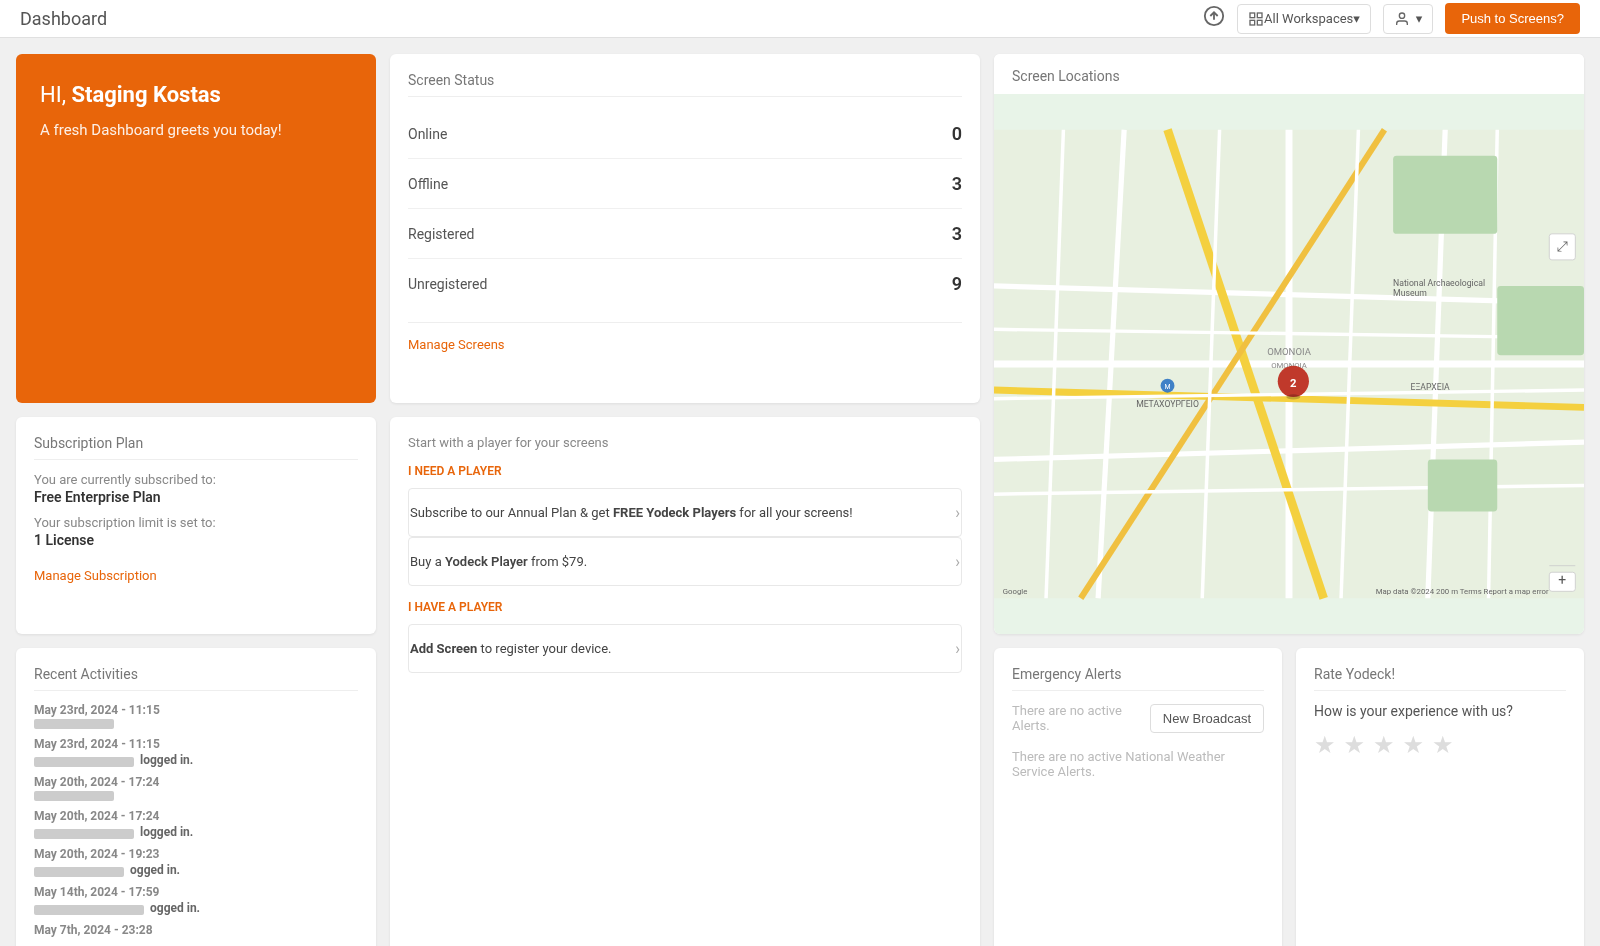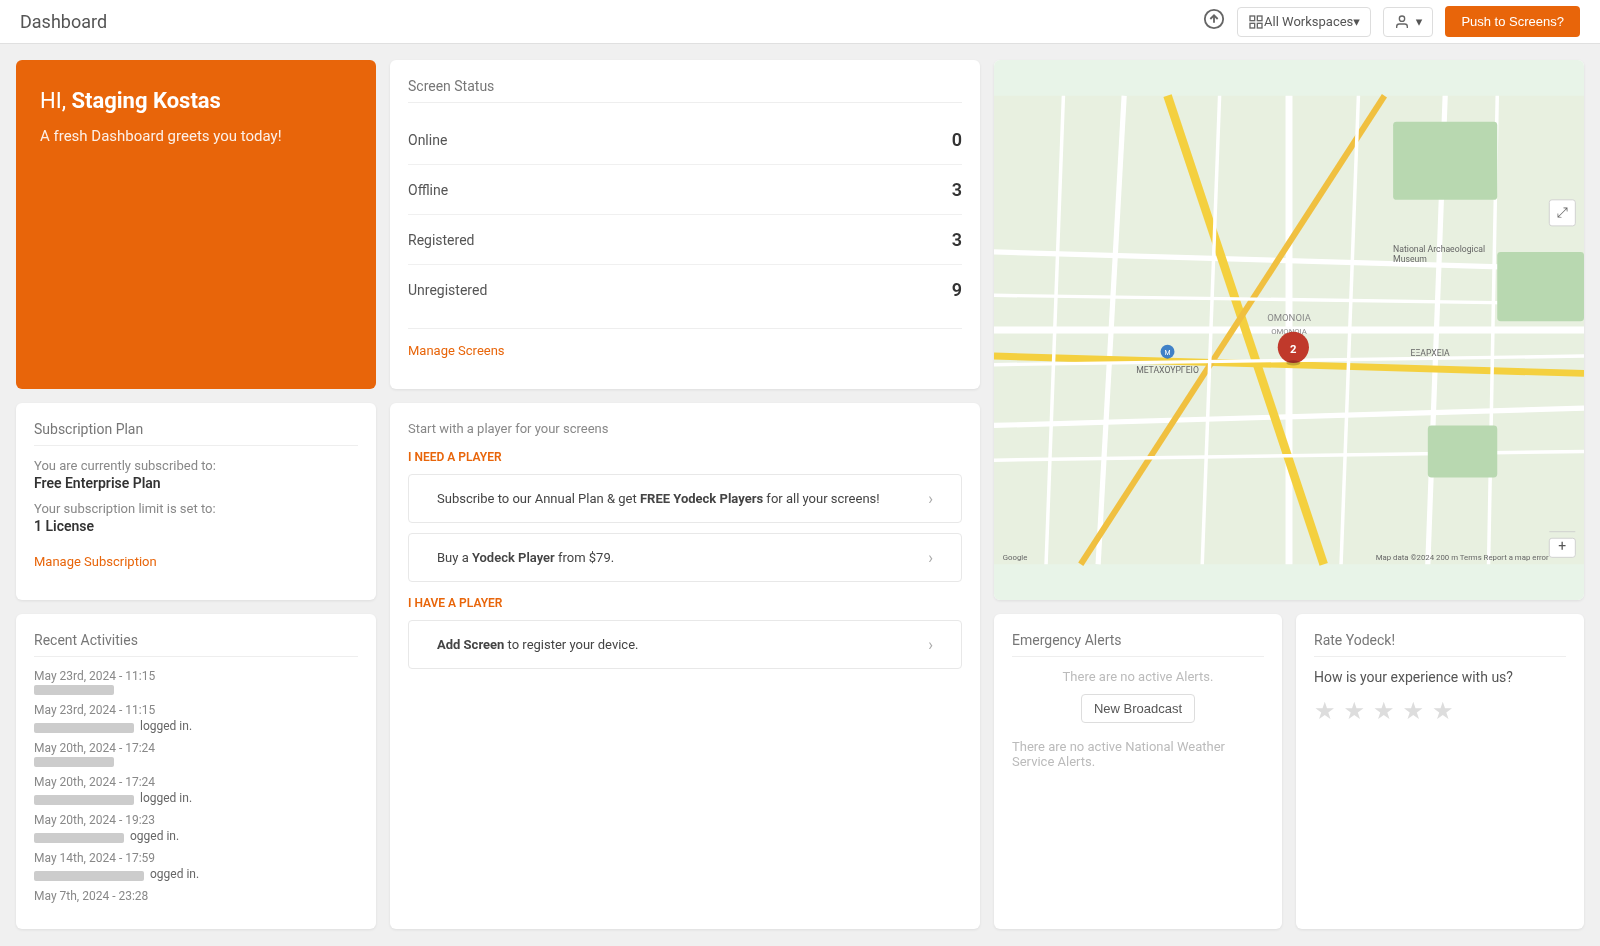--- a/index.html
+++ b/index.html
@@ -1,21 +1,21 @@
 <!DOCTYPE html>
 <html><head>
   <meta charset="utf-8">
   <style>
     * { box-sizing: border-box; margin: 0; padding: 0; }
     body { font-family: -apple-system, BlinkMacSystemFont, 'Segoe UI', Roboto, sans-serif; background: #f0f0f0; color: #333; font-size: 14px; }
 
     
     .topbar {
       display: flex; align-items: center; justify-content: space-between;
-      background: #fff; padding: 0 20px; height: 44px;
+      background: #fff; padding: 0 20px; height: 38px;
       border-bottom: 1px solid #e0e0e0;
     }
     .topbar-title { font-size: 18px; color: #555; font-weight: 400; }
     .topbar-right { display: flex; align-items: center; gap: 12px; }
     .topbar-icon { cursor: pointer; color: #666; font-size: 20px; }
     .workspace-selector {
       display: flex; align-items: center; 
       border: 1px solid #ddd; border-radius: 4px; padding: 6px 10px;
       cursor: pointer; font-size: 13px; color: #555;
     }
@@ -46,49 +46,49 @@
 
     
     .subscription-card { grid-column: 1; grid-row: 2; }
     .card-title { font-size: 14px; color: #777; margin-bottom: 12px; border-bottom: 1px solid #eee; padding-bottom: 8px; }
     .sub-label { color: #888; font-size: 13px; margin-bottom: 2px; }
     .sub-value { font-weight: 600; font-size: 14px; margin-bottom: 10px; }
     .manage-link { color: #e8650a; font-size: 13px; cursor: pointer; text-decoration: none; display: inline-block; margin-top: 10px; }
 
     
     .activities-card { grid-column: 1; grid-row: 3; overflow: hidden; }
-    .activity-item { margin-bottom: 8px; }
+    .activity-item { margin-bottom: 8px; font-weight: bold; }
     .activity-date { font-size: 12px; color: #888; margin-bottom: 2px; }
     .activity-text { font-size: 12px; color: #666; }
 
     
     .screen-status-card { grid-column: 2; grid-row: 1; }
     .status-row { display: flex; align-items: center; justify-content: space-between; padding: 14px 0; border-bottom: 1px solid #f0f0f0; }
     .status-row:last-child { border-bottom: none; }
     .status-label { font-size: 14px; color: #555; }
     .status-count { font-size: 18px; font-weight: 600; color: #333; }
 
     
     .player-card { grid-column: 2; grid-row: 2 / 4; }
     .player-section-title { font-size: 13px; color: #888; margin-bottom: 10px; }
     .player-tag { color: #e8650a; font-size: 12px; font-weight: 600; text-transform: uppercase; margin-bottom: 10px; margin-top: 14px; }
     .player-option {
-      border: 1px solid #e8e8e8; border-radius: 4px; padding: 14px 28px;
+      border: 1px solid #e8e8e8; border-radius: 4px; padding: 14px 1px;
       display: flex; align-items: center; justify-content: space-between;
-      margin-bottom: 10px; cursor: pointer;
+      cursor: pointer;
     }
     .player-option-text { font-size: 13px; color: #444; flex: 1; }
     .player-option-text span { font-weight: 600; }
     .chevron { color: #aaa; font-size: 16px; }
 
     
     .map-card { grid-column: 3; grid-row: 1 / 3; padding: 0; overflow: hidden; position: relative; }
     .map-header { padding: 14px 18px 10px; font-size: 14px; color: #777; background: #fff; }
     .map-container { width: 100%; height: 540px; background: #e8f4e8; position: relative; overflow: hidden; }
-    .alerts-row { display: flex; align-items: center; gap: 10px; margin-bottom: 8px; flex-direction: column; }
+    .alerts-row { display: flex; align-items: center; gap: 10px; margin-bottom: 8px; }
     .alerts-placeholder { color: #bbb; font-size: 13px; flex: 1; }
     .new-broadcast-btn {
       background: #fff; border: 1px solid #ddd; border-radius: 4px;
       padding: 6px 12px; font-size: 13px; cursor: pointer; color: #555; white-space: nowrap;
     }
     .nws-placeholder { color: #bbb; font-size: 13px; padding: 8px 0; }
     .rate-question { font-size: 14px; color: #555; margin-bottom: 12px; }
     .stars { display: flex; gap: 8px; }
     .star { font-size: 24px; color: #ddd; cursor: pointer; }
 
@@ -162,20 +162,21 @@
         </div>
         <div class="status-row">
           <span class="status-label">Unregistered</span>
           <span class="status-count">9</span>
         </div>
       </div>
     <a class="manage-screens-link">Manage Screens</a>
   </div>
 
   <div class="card map-card" style="grid-column:3; grid-row:1/3;">
+    <div class="map-header">Screen Locations</div>
     <div class="map-container">
       
       <svg width="100%" height="100%" viewBox="0 0 680 540" xmlns="http://www.w3.org/2000/svg">
 
         <rect width="680" height="540" fill="#e8f0e0"></rect>
 
         <line x1="0" y1="270" x2="680" y2="270" stroke="#fff" stroke-width="8"></line>
         <line x1="340" y1="0" x2="340" y2="540" stroke="#fff" stroke-width="8"></line>
         <line x1="0" y1="180" x2="680" y2="200" stroke="#fff" stroke-width="6"></line>
         <line x1="0" y1="380" x2="680" y2="360" stroke="#fff" stroke-width="6"></line>

